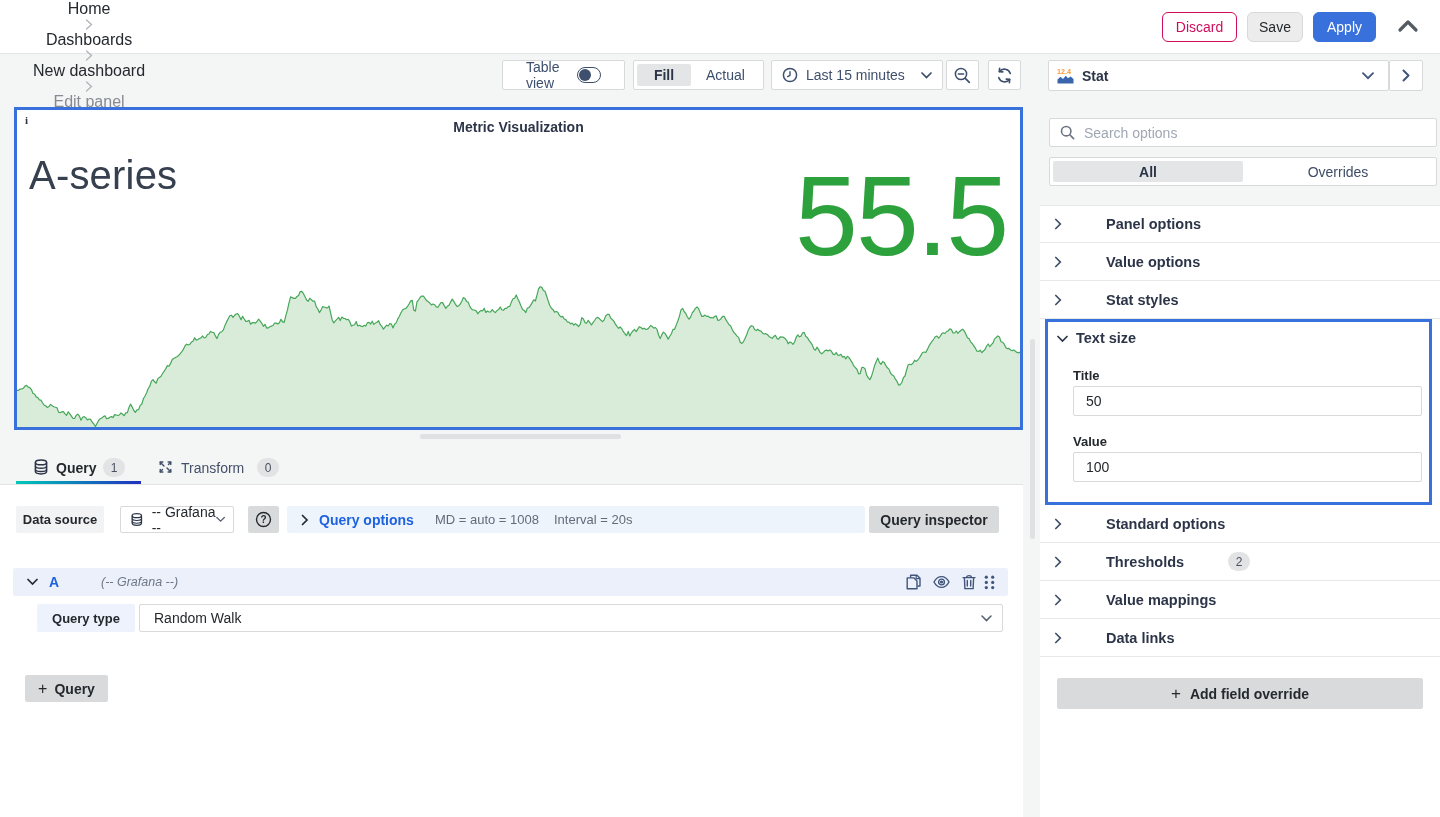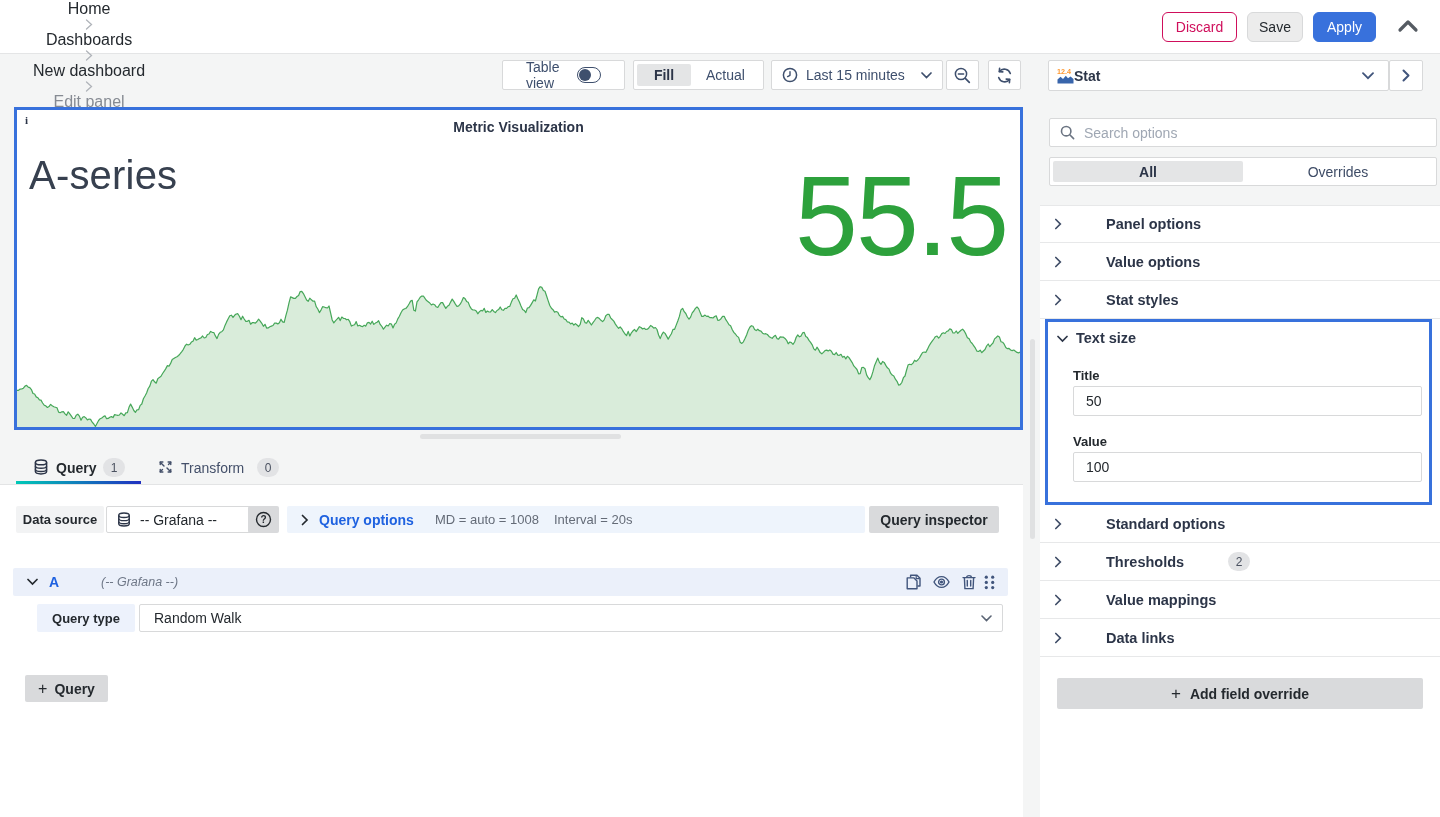--- a/index.html
+++ b/index.html
@@ -146,21 +146,21 @@
         <path d="M10.8 13.4 H13.6 V10.6"></path>
         <path d="M13.6 13.1 L9.6 9.1"></path>
       </g>
     </svg>
   <span class="abs" style="left:181px;top:8px;font-size:14px;color:#44506a">Transform</span>
   <span class="badge abs" style="left:257px;top:6px">0</span>
 </div>
 <div id="whitearea"></div>
 
 <div class="chip" style="left:16px;top:506px;width:88px;height:27px;background:#f2f3f4;justify-content:center">Data source</div>
-<div class="sel" style="left:106px;top:506px;width:165px;height:27px">
+<div class="sel" style="left:120px;top:506px;width:114px;height:27px">
   <svg style="margin-left:10px" width="14" height="15" viewBox="0 0 14 16"><ellipse cx="7" cy="3.4" rx="5.6" ry="2.4" fill="none" stroke="#2c3548" stroke-width="1.5"></ellipse>
 <path d="M1.4 3.4 V12.6 C1.4 13.9 3.9 14.9 7 14.9 C10.1 14.9 12.6 13.9 12.6 12.6 V3.4" fill="none" stroke="#2c3548" stroke-width="1.5"></path>
 <path d="M1.4 6.9 C1.4 8.2 3.9 9.2 7 9.2 C10.1 9.2 12.6 8.2 12.6 6.9" fill="none" stroke="#2c3548" stroke-width="1.4"></path><path d="M1.4 10.2 C1.4 11.5 3.9 12.5 7 12.5 C10.1 12.5 12.6 11.5 12.6 10.2" fill="none" stroke="#2c3548" stroke-width="1.4"></path>2</svg>
   <span style="margin-left:9px">-- Grafana --</span>
   <svg style="margin-left:auto;margin-right:8px" width="11" height="7" viewBox="0 0 11 7">
       <path d="M1 1 L5.5 5.5 L10 1" fill="none" stroke="#5a6474" stroke-width="1.6" stroke-linecap="round"></path>
     </svg>
 </div>
 <div class="gbtn" style="left:248px;top:506px;width:31px;height:27px">
     <svg width="17" height="17" viewBox="0 0 17 17">
@@ -223,21 +223,21 @@
       <path d="M1 1 L5.5 5.5 L10 1" fill="none" stroke="#5a6474" stroke-width="1.6" stroke-linecap="round"></path>
     </svg>
 </div>
 <div class="gbtn" style="left:25px;top:675px;width:83px;height:27px"><span style="font-weight:normal;font-size:16px;margin-right:7px">+</span>Query</div>
 
 <div class="sel" style="left:1048px;top:60px;width:341px;height:31px">
   <svg style="margin-left:8px" width="17" height="17" viewBox="0 0 17 17">
       <text x="0" y="6.5" font-size="7.2" font-weight="bold" fill="#ff9830" font-family="Liberation Sans">12.4</text>
 <path d="M0.5 16.5 V12.5 L3.5 9.8 L6 12 L8.8 8.8 L11 11.3 L13.5 9.5 L16.5 12 V16.5 Z" fill="#3865ab"></path>
     </svg>
-  <span style="font-weight:bold;color:#2c3548">Stat</span>
+  <span style="margin-left:8px;font-weight:bold;color:#2c3548">Stat</span>
   <svg style="margin-left:auto;margin-right:14px" width="12" height="8" viewBox="0 0 12 8">
       <path d="M1 1.2 L6 6.2 L11 1.2" fill="none" stroke="#41557c" stroke-width="1.8" stroke-linecap="round"></path>
     </svg>
 </div>
 <div class="sel" style="left:1389px;top:60px;width:34px;height:31px;justify-content:center">
   <svg width="8" height="13" viewBox="0 0 8 13">
       <path d="M1.5 1.5 L6.5 6.5 L1.5 11.5" fill="none" stroke="#41557c" stroke-width="2" stroke-linecap="round" stroke-linejoin="round"></path>
     </svg>
 </div>
 <div class="sel" style="left:1049px;top:118px;width:388px;height:29px">

